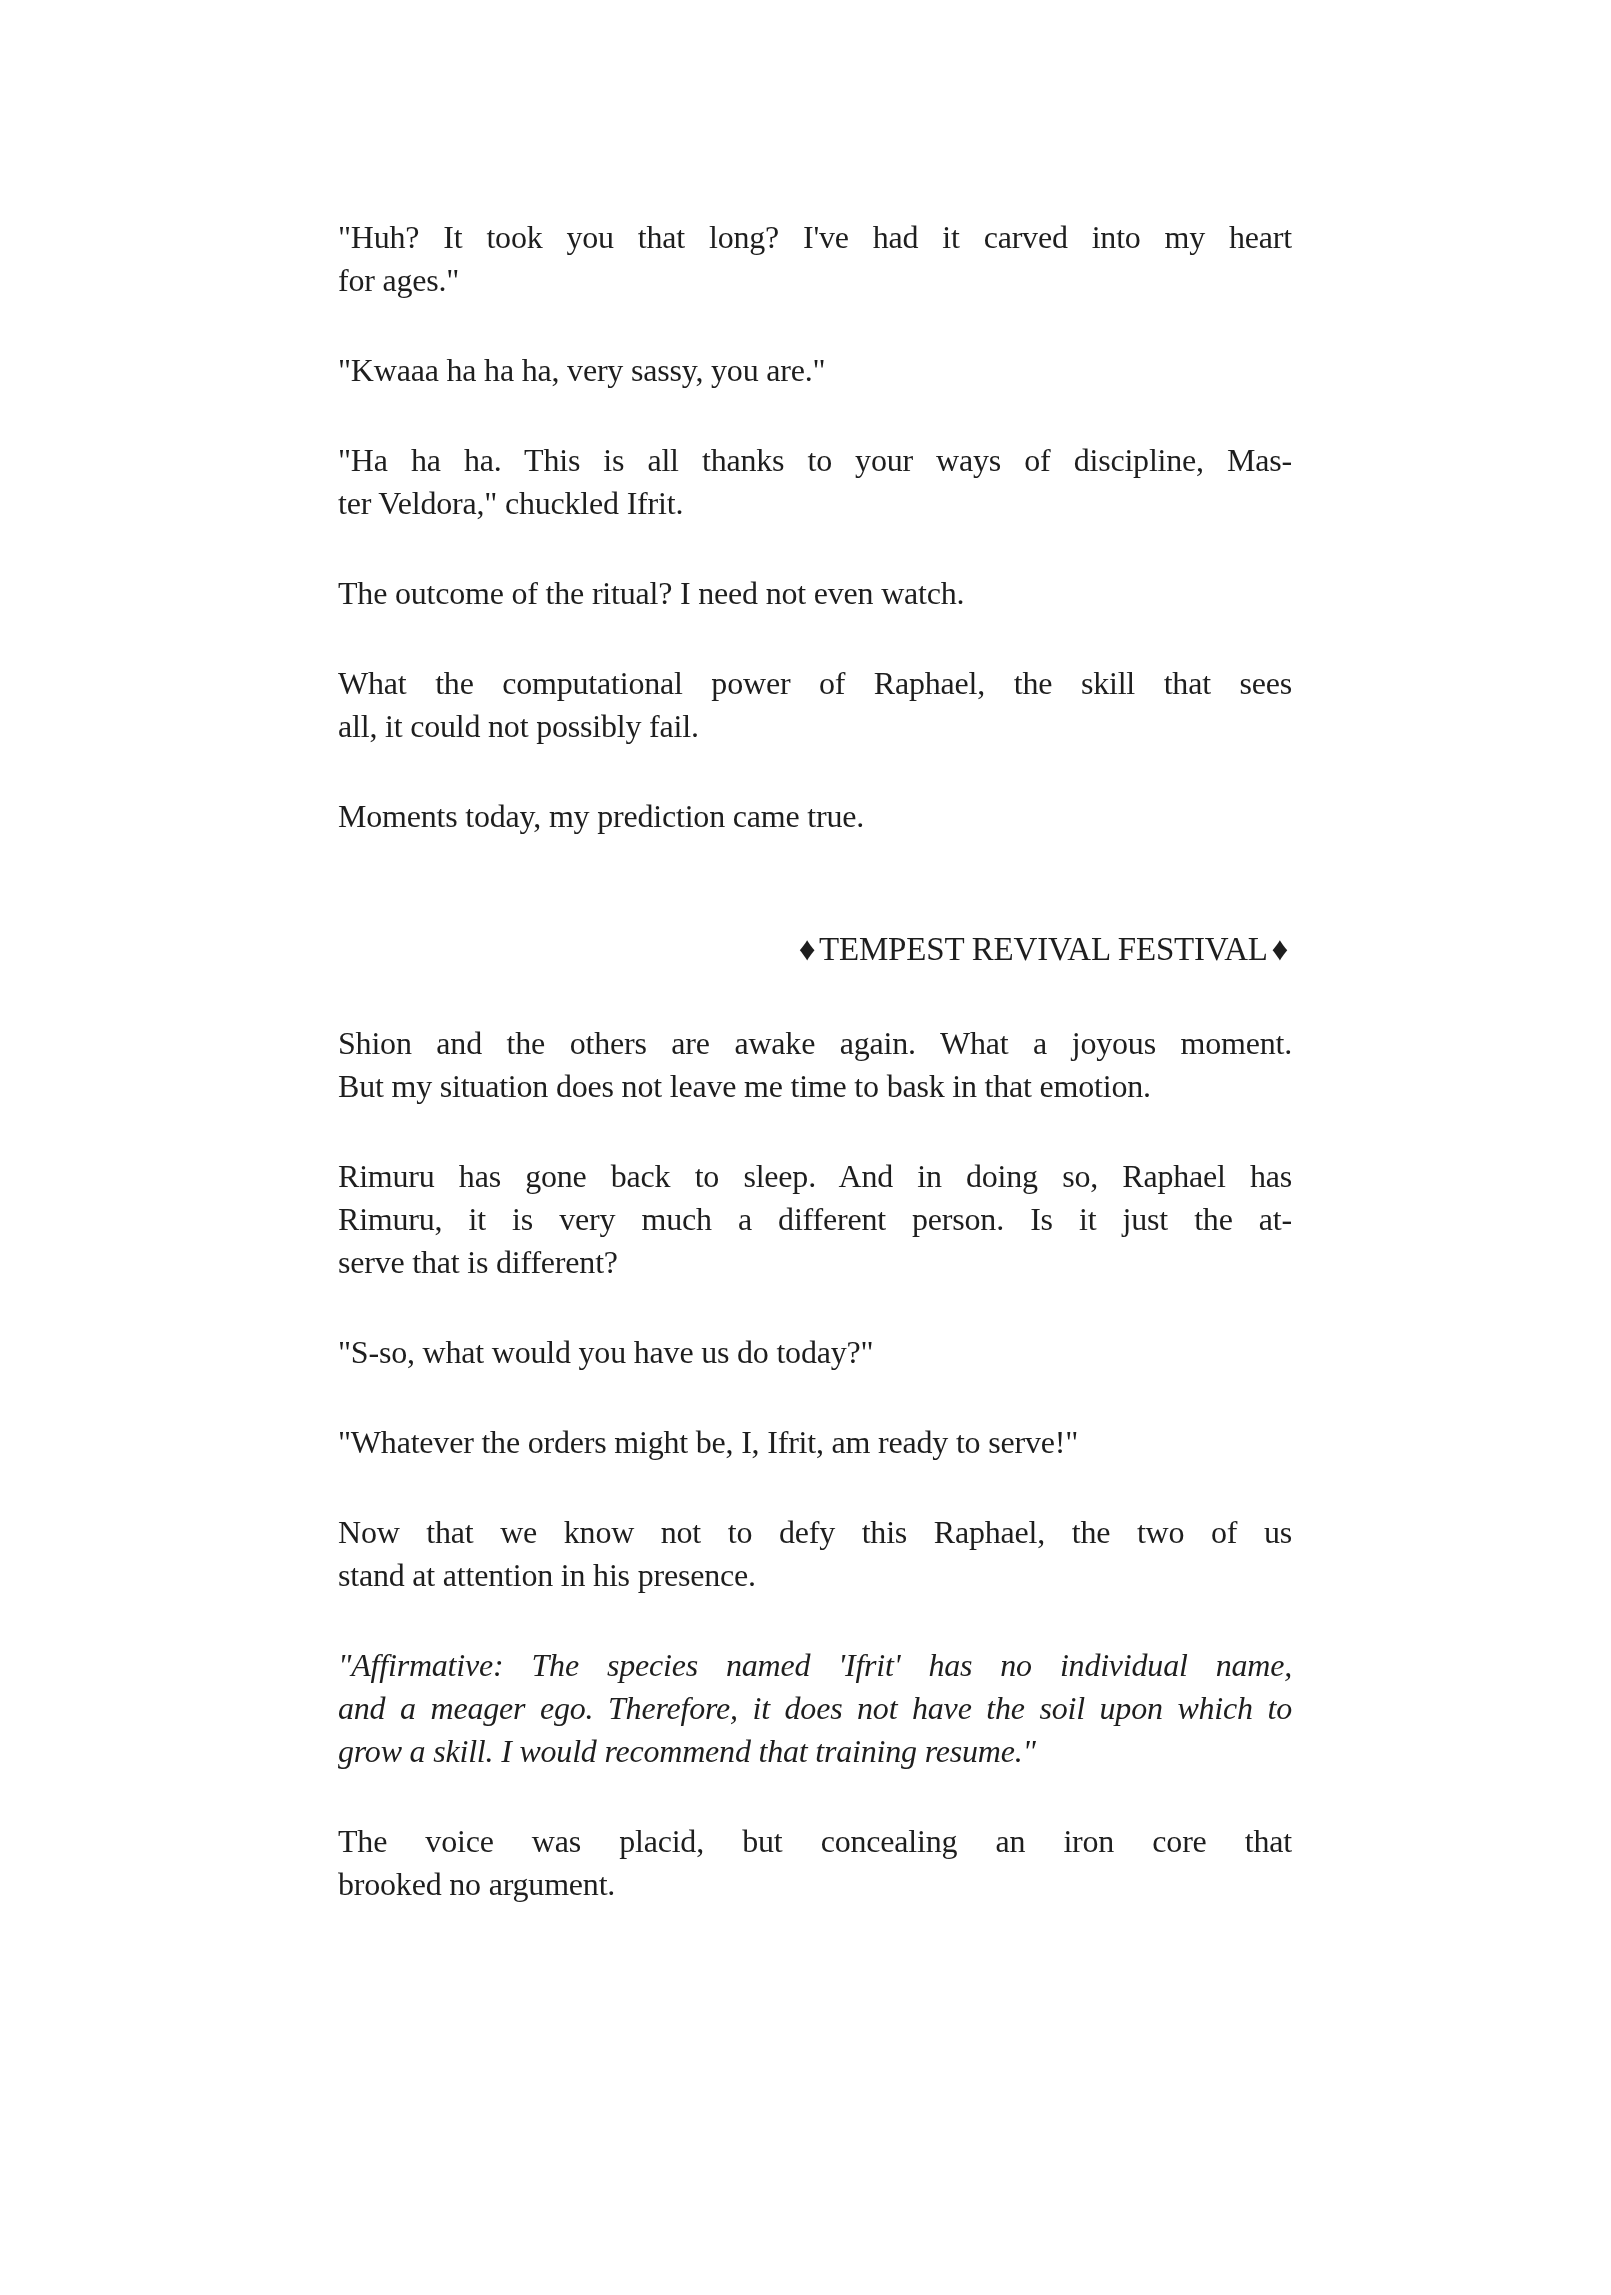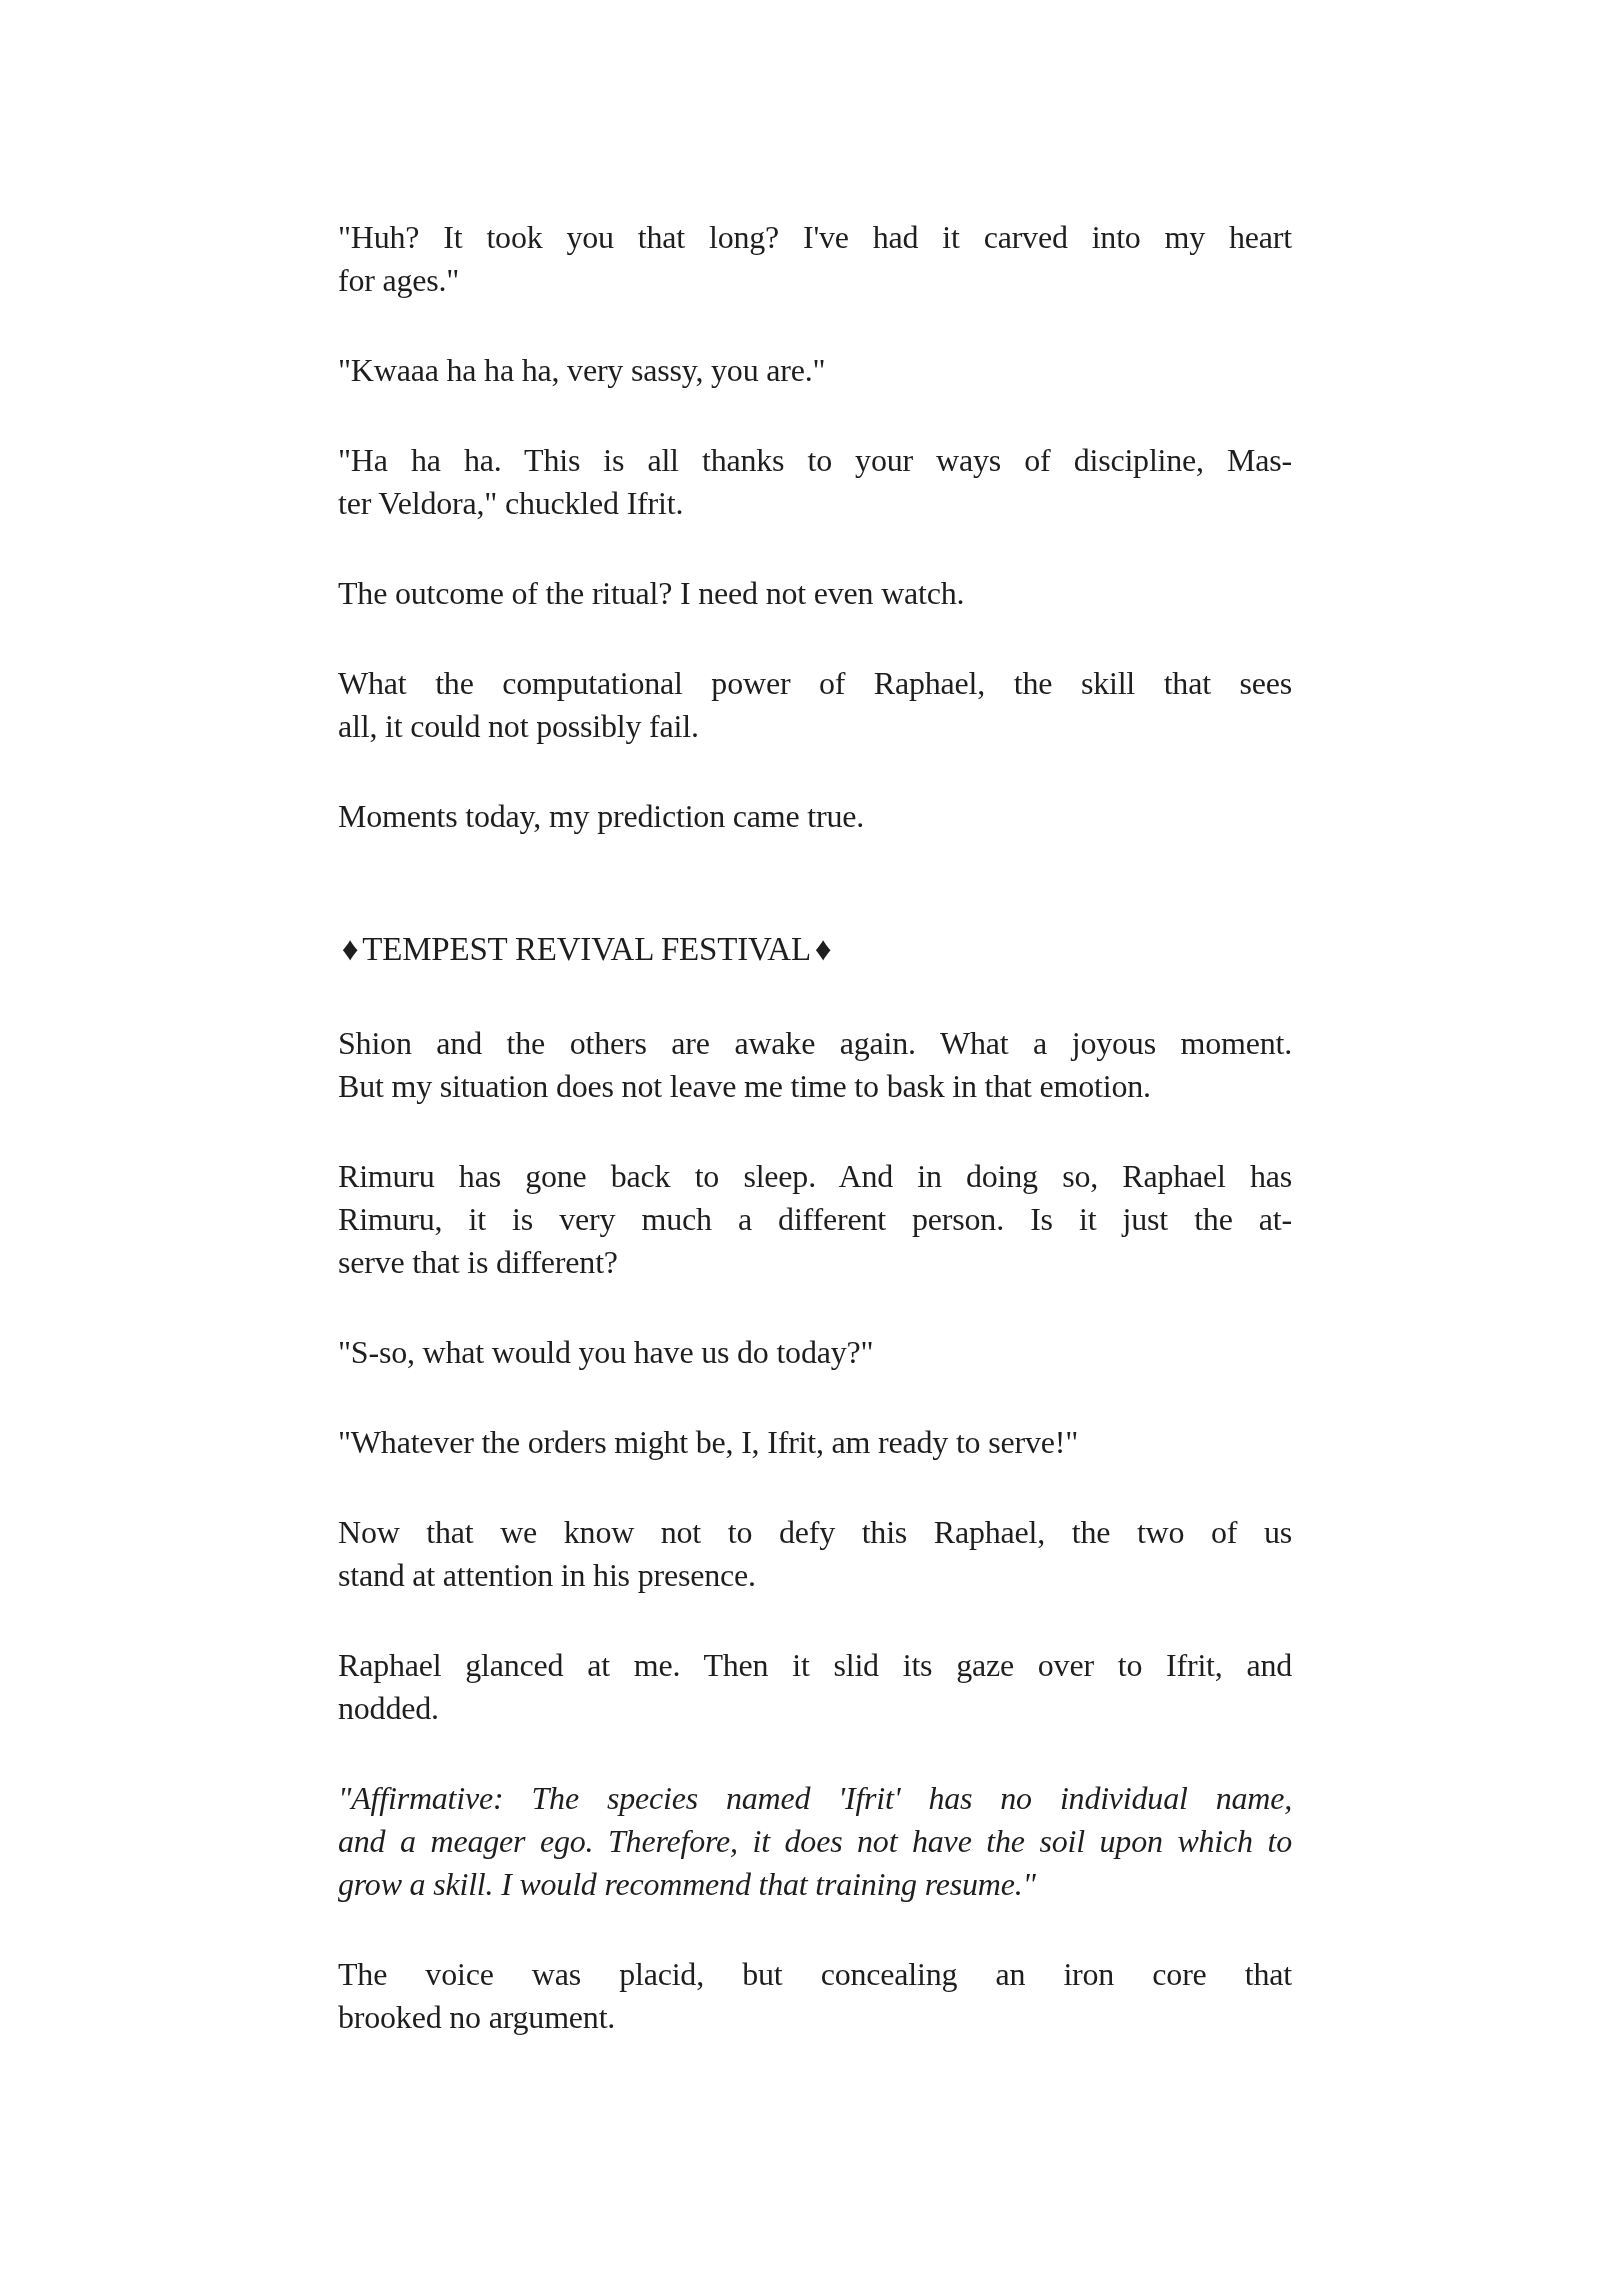--- a/index.html
+++ b/index.html
@@ -22,21 +22,21 @@
       font-size: 32px;
       line-height: 43px;
       color: #1e1e1e;
       letter-spacing: -0.2px;
     }
     .para {
       margin: 0 0 47px 0;
     }
     .heading-para {
       margin: 90px 0 51px 0;
-      text-align: left;
+      text-align: right;
       font-size: 33px;
       white-space: nowrap;
     }
     .heading-para .decor {
       padding: 0 3.8px;
     }
     .system {
       font-style: italic;
     }
     .line {
@@ -85,24 +85,20 @@
     <div class="para dialogue">
       <div class="line">"S-so, what would you have us do today?"</div>
     </div>
     <div class="para dialogue">
       <div class="line">"Whatever the orders might be, I, Ifrit, am ready to serve!"</div>
     </div>
     <div class="para narration">
       <div class="line justified">Now that we know not to defy this Raphael, the two of us</div>
       <div class="line">stand at attention in his presence.</div>
     </div>
-    <div class="para narration">
-      <div class="line justified">Raphael glanced at me. Then it slid its gaze over to Ifrit, and</div>
-      <div class="line">nodded.</div>
-    </div>
     <div class="para system">
       <div class="line justified">"Affirmative: The species named 'Ifrit' has no individual name,</div>
       <div class="line justified">and a meager ego. Therefore, it does not have the soil upon which to</div>
       <div class="line">grow a skill. I would recommend that training resume."</div>
     </div>
     <div class="para narration">
       <div class="line justified">The voice was placid, but concealing an iron core that</div>
       <div class="line">brooked no argument.</div>
     </div>
   </div>

